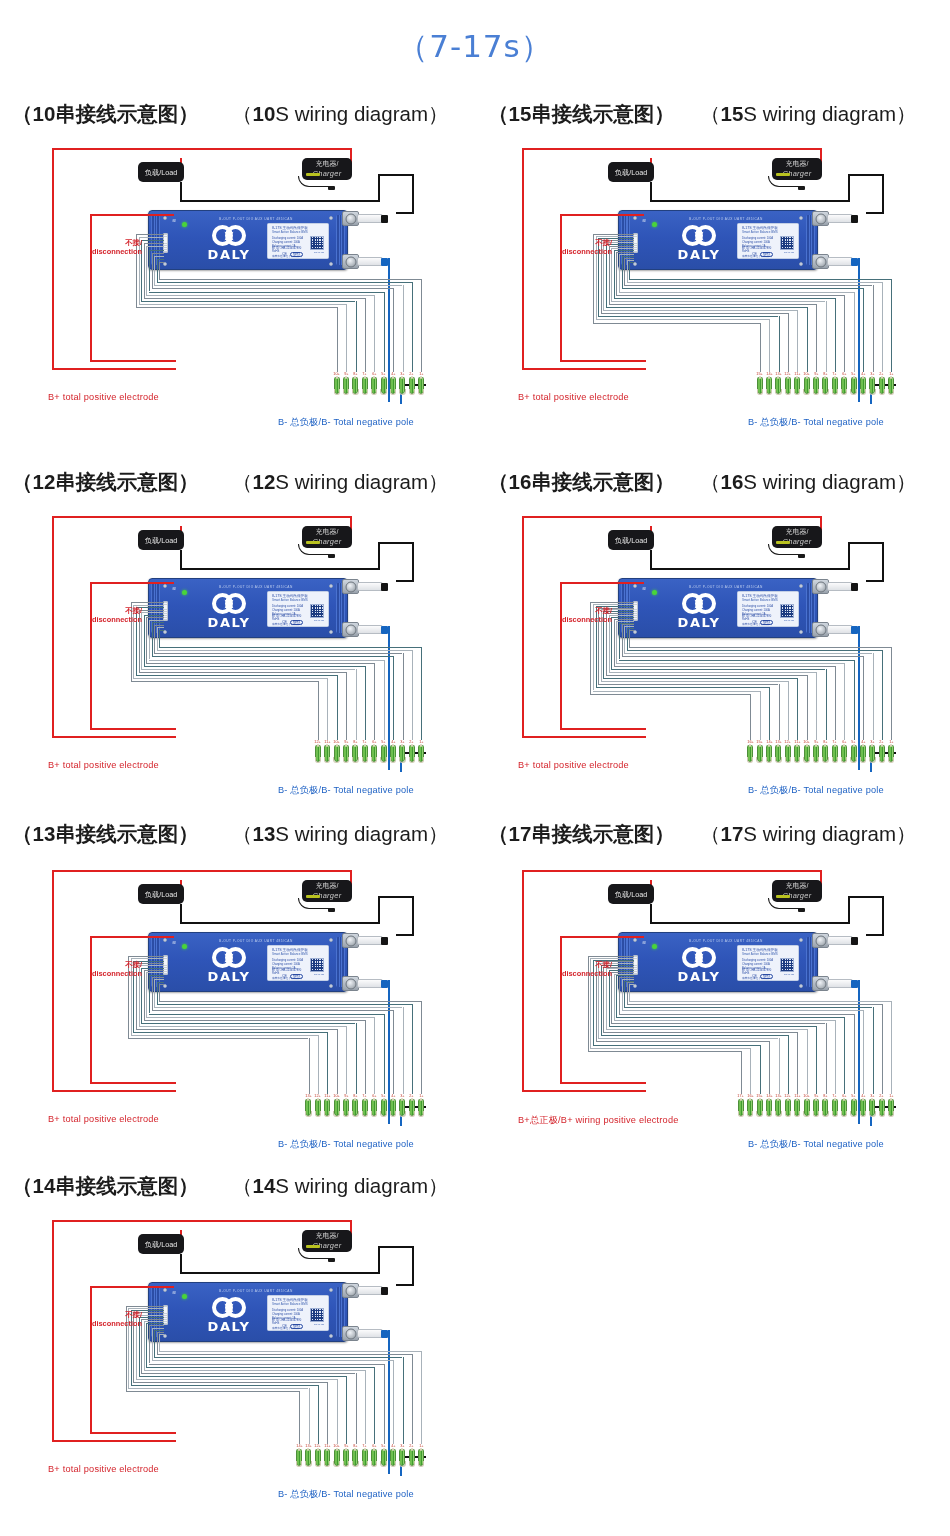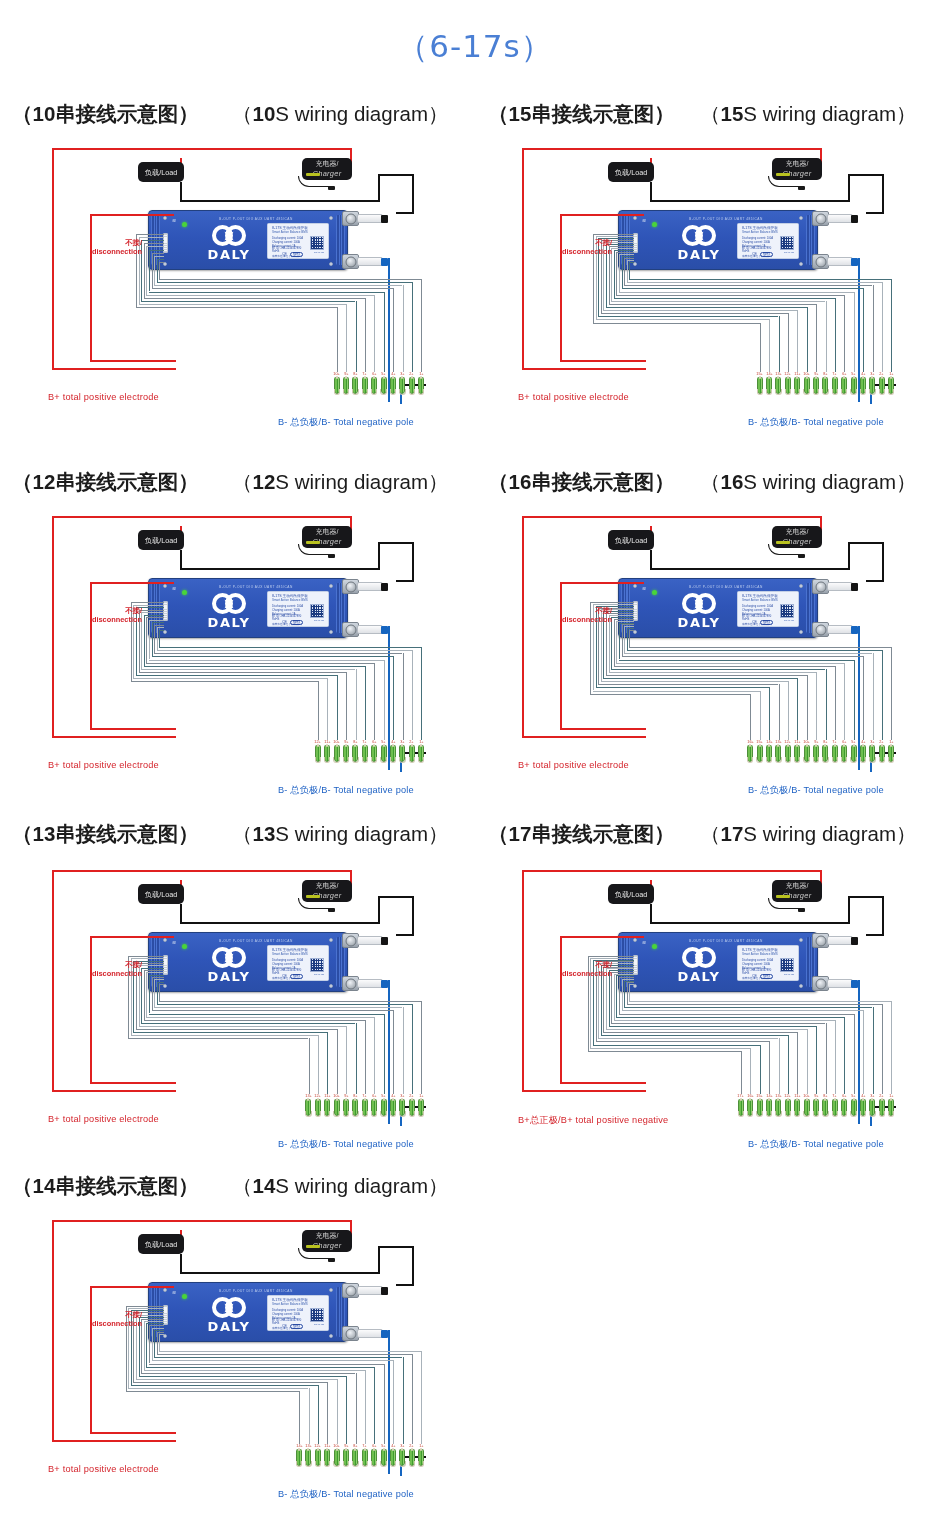--- a/index.html
+++ b/index.html
@@ -303,21 +303,21 @@
     border: .5px solid #cfc9b2;
     border-top: none;
     border-radius: 0 0 4px 4px;
   }
 </style>
 </head>
 <body>
 
 <div id="page">
 
-  <div class="page-title">（6-17s）</div>
+  <div class="page-title">（7-17s）</div>
 
   <div id="rows-host">
       <div class="row-header" style="top: 100px;">
         <div class="hdr-cell" style="position: absolute; left: 12px;"><span class="hdr-cn">（</span><span class="hdr-num">10</span><span class="hdr-cn">串接线示意图</span><span class="hdr-cn">）</span></div>
         <div class="hdr-cell" style="position: absolute; left: 232px;"><span class="hdr-en">（</span><span class="hdr-num">10</span><span class="hdr-en">S wiring diagram</span><span class="hdr-en">）</span></div>
         <div class="hdr-cell" style="position: absolute; left: 488px;"><span class="hdr-cn">（</span><span class="hdr-num">15</span><span class="hdr-cn">串接线示意图</span><span class="hdr-cn">）</span></div>
         <div class="hdr-cell" style="position: absolute; left: 700px;"><span class="hdr-en">（</span><span class="hdr-num">15</span><span class="hdr-en">S wiring diagram</span><span class="hdr-en">）</span></div>
       </div>
       <div class="diagram" style="left: 30px; top: 140px;">
         <div class="dg-inner">
@@ -1518,21 +1518,21 @@
             </div>
             <div class="cellwrap" style="width: 9.4px;">
               <div class="cell-num">2+</div>
               <div class="cell-body"></div>
             </div>
             <div class="cellwrap" style="width: 9.4px;">
               <div class="cell-num">1+</div>
               <div class="cell-body"></div>
             </div>
           </div>
-          <div class="lbl lbl-bplus" style="left: 18px; top: 252px;">B+总正极/B+ total positive negative</div>
+          <div class="lbl lbl-bplus" style="left: 18px; top: 252px;">B+总正极/B+ wiring positive electrode</div>
           <div class="lbl lbl-bminus" style="left: 248px; top: 276px;">B- 总负极/B- Total negative pole</div>
         </div>
       </div>
       <div class="row-header" style="top: 1172px;">
         <div class="hdr-cell" style="position: absolute; left: 12px;"><span class="hdr-cn">（</span><span class="hdr-num">14</span><span class="hdr-cn">串接线示意图</span><span class="hdr-cn">）</span></div>
         <div class="hdr-cell" style="position: absolute; left: 232px;"><span class="hdr-en">（</span><span class="hdr-num">14</span><span class="hdr-en">S wiring diagram</span><span class="hdr-en">）</span></div>
       </div>
       <div class="diagram" style="left: 30px; top: 1212px;">
         <div class="dg-inner">
           <div class="w" style="left: 22px; top: 8px; width: 300px; height: 2px; background: rgb(224, 32, 32);"></div>

